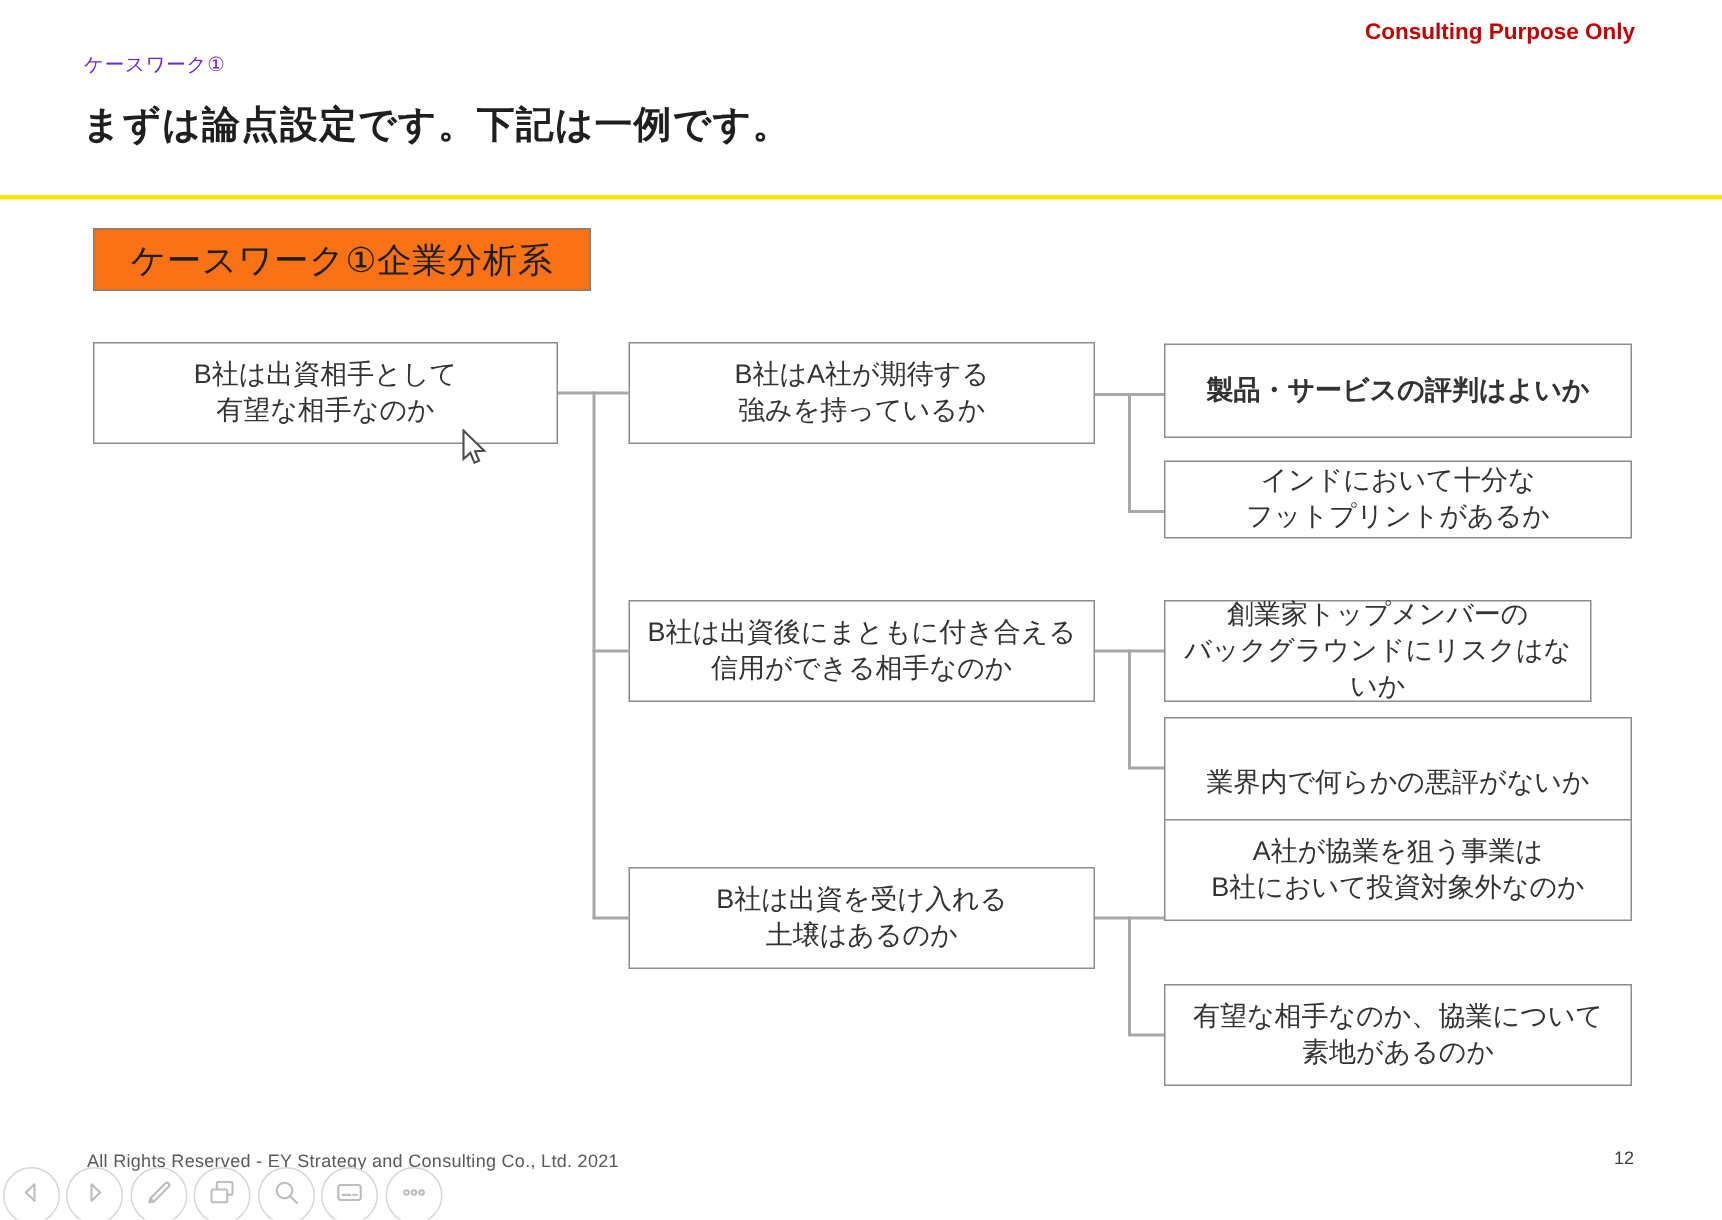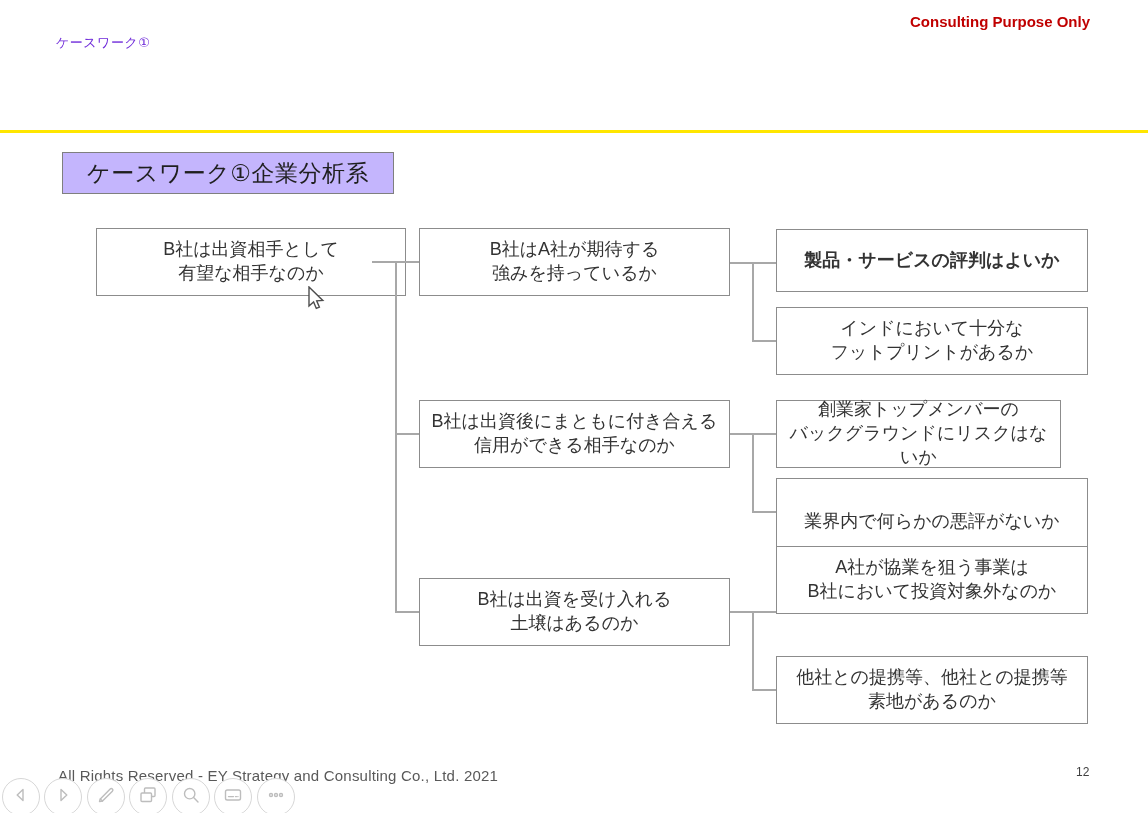--- a/index.html
+++ b/index.html
@@ -19,37 +19,37 @@
   .disclaimer {
     position: absolute; right: 58px; top: 13px;
     font-size: 15px; font-weight: bold; color: #c00000;
   }
   .yellow-rule {
     position: absolute; left: 0; top: 130px; width: 1148px; height: 3px;
     background: #ffe600;
   }
   .category {
     position: absolute; left: 62px; top: 152px; width: 332px; height: 42px;
-    background: #c4b5fd; border: 1.5px solid #7f7f7f;
+    background: #f97316; border: 1.5px solid #7f7f7f;
     display: flex; align-items: center; justify-content: center;
     font-size: 23px; color: #1f1f1f; letter-spacing: 0.5px;
   }
 
   .node {
     position: absolute; background: #ffffff; border: 1.5px solid #8c8c8c;
     display: flex; align-items: center; justify-content: center; text-align: center;
     font-size: 18px; color: #333333; line-height: 1.33; white-space: pre-line;
     padding: 2px 4px;
   }
   .hline { position: absolute; height: 1.5px; background: #a8a8a8; }
   .vline { position: absolute; width: 1.5px; background: #a8a8a8; }
 
   .footer {
     position: absolute; left: 58px; top: 767px;
-    font-size: 15px; color: #595959; letter-spacing: 0.2px;
+    font-size: 12px; color: #595959; letter-spacing: 0.2px;
   }
   .page-number {
     position: absolute; left: 1076px; top: 765px;
     font-size: 12px; color: #404040;
   }
 
   .toolbar { position: absolute; left: 0; top: 778px; height: 40px; }
   .tb-btn {
     position: absolute; top: 0; width: 38px; height: 38px;
     border: 1.5px solid #d7d7d7; border-radius: 50%; background: #ffffff;
@@ -59,44 +59,45 @@
   .tb-btn svg { width: 24px; height: 24px; stroke: #bdbdbd; fill: none; stroke-width: 1.4; stroke-linecap: round; stroke-linejoin: round; }
 
   .cursor { position: absolute; left: 307px; top: 286px; width: 20px; height: 28px; pointer-events: none; }
 </style>
 </head>
 <body>
 
 <div class="stage">
 
   <div class="eyebrow">ケースワーク①</div>
+  <div class="title">まずは論点設定です。下記は一例です。</div>
   <div class="disclaimer">Consulting Purpose Only</div>
   <div class="yellow-rule"></div>
 
   <div class="category">ケースワーク①企業分析系</div>
 
-  <div class="node" style="left:62px; top:228px; width:310px; height:68px;margin-left:34px;">B社は出資相手として
+  <div class="node" style="left:62px; top:228px; width:310px; height:68px;">B社は出資相手として
 有望な相手なのか</div>
 
   <div class="node" style="left:419px; top:228px; width:311px; height:68px;">B社はA社が期待する
 強みを持っているか</div>
   <div class="node" style="left:419px; top:400px; width:311px; height:68px;">B社は出資後にまともに付き合える
 信用ができる相手なのか</div>
   <div class="node" style="left:419px; top:578px; width:311px; height:68px;">B社は出資を受け入れる
 土壌はあるのか</div>
 
   <div class="node" style="left:776px; top:229px; width:312px; height:63px;font-weight:bold;">製品・サービスの評判はよいか</div>
-  <div class="node" style="left:776px; top:307px; width:312px; height:68px;">インドにおいて十分な
+  <div class="node" style="left:776px; top:307px; width:312px; height:52px;">インドにおいて十分な
 フットプリントがあるか</div>
   <div class="node" style="left:776px; top:400px; width:285px; height:68px;">創業家トップメンバーの
 バックグラウンドにリスクはないか</div>
   <div class="node" style="left:776px; top:478px; width:312px; height:88px;">業界内で何らかの悪評がないか</div>
   <div class="node" style="left:776px; top:546px; width:312px; height:68px;">A社が協業を狙う事業は
 B社において投資対象外なのか</div>
-  <div class="node" style="left:776px; top:656px; width:312px; height:68px;">他社との提携等、他社との提携等
+  <div class="node" style="left:776px; top:656px; width:312px; height:68px;">有望な相手なのか、協業について
 素地があるのか</div>
 
   <div class="hline" style="left:372px; top:261px; width:47px;"></div>
   <div class="vline" style="left:395px; top:261px; height:351px;"></div>
   <div class="hline" style="left:395px; top:433px; width:24px;"></div>
   <div class="hline" style="left:395px; top:611px; width:24px;"></div>
 
   <div class="hline" style="left:730px; top:262px; width:46px;"></div>
   <div class="vline" style="left:752px; top:262px; height:79px;"></div>
   <div class="hline" style="left:752px; top:340px; width:24px;"></div>

